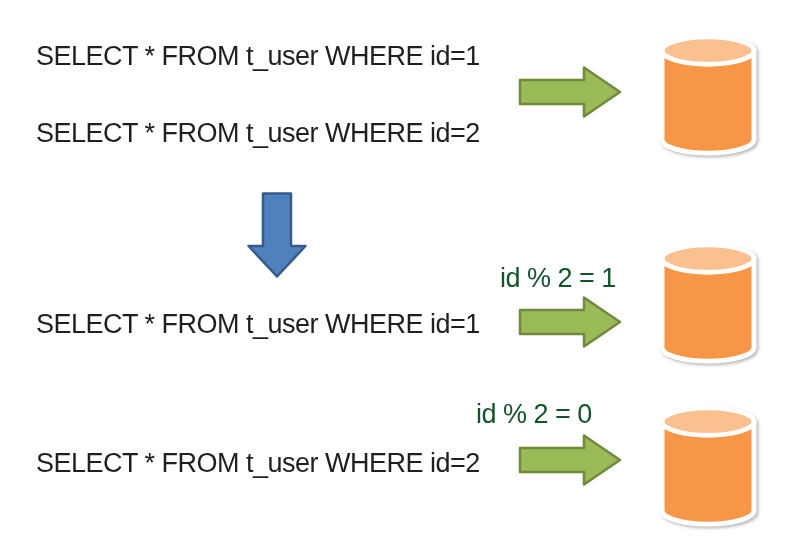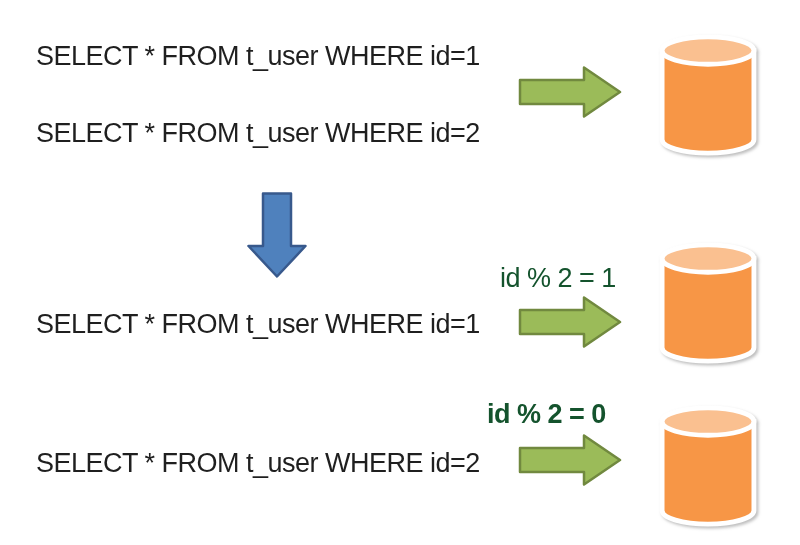--- a/index.html
+++ b/index.html
@@ -29,21 +29,21 @@
     font-size: 27px;
     line-height: 32px;
     letter-spacing: -0.5px;
     white-space: nowrap;
   }
   .q1 { left: 36px; top: 40px; }
   .q2 { left: 36px; top: 117px; }
   .q3 { left: 36px; top: 308px; }
   .q4 { left: 36px; top: 447px; }
   .r1 { left: 500px; top: 262px; }
-  .r2 { left: 487px; top: 398px; font-weight: bold; }
+  .r2 { left: 476px; top: 398px; }
 
   svg { position: absolute; display: block; }
 
   .arrow-right polygon {
     stroke: #71893F;
     stroke-width: 2.5;
     stroke-linejoin: round;
   }
   .a1 { left: 518px; top: 66px; }
   .a2 { left: 518px; top: 296px; }

